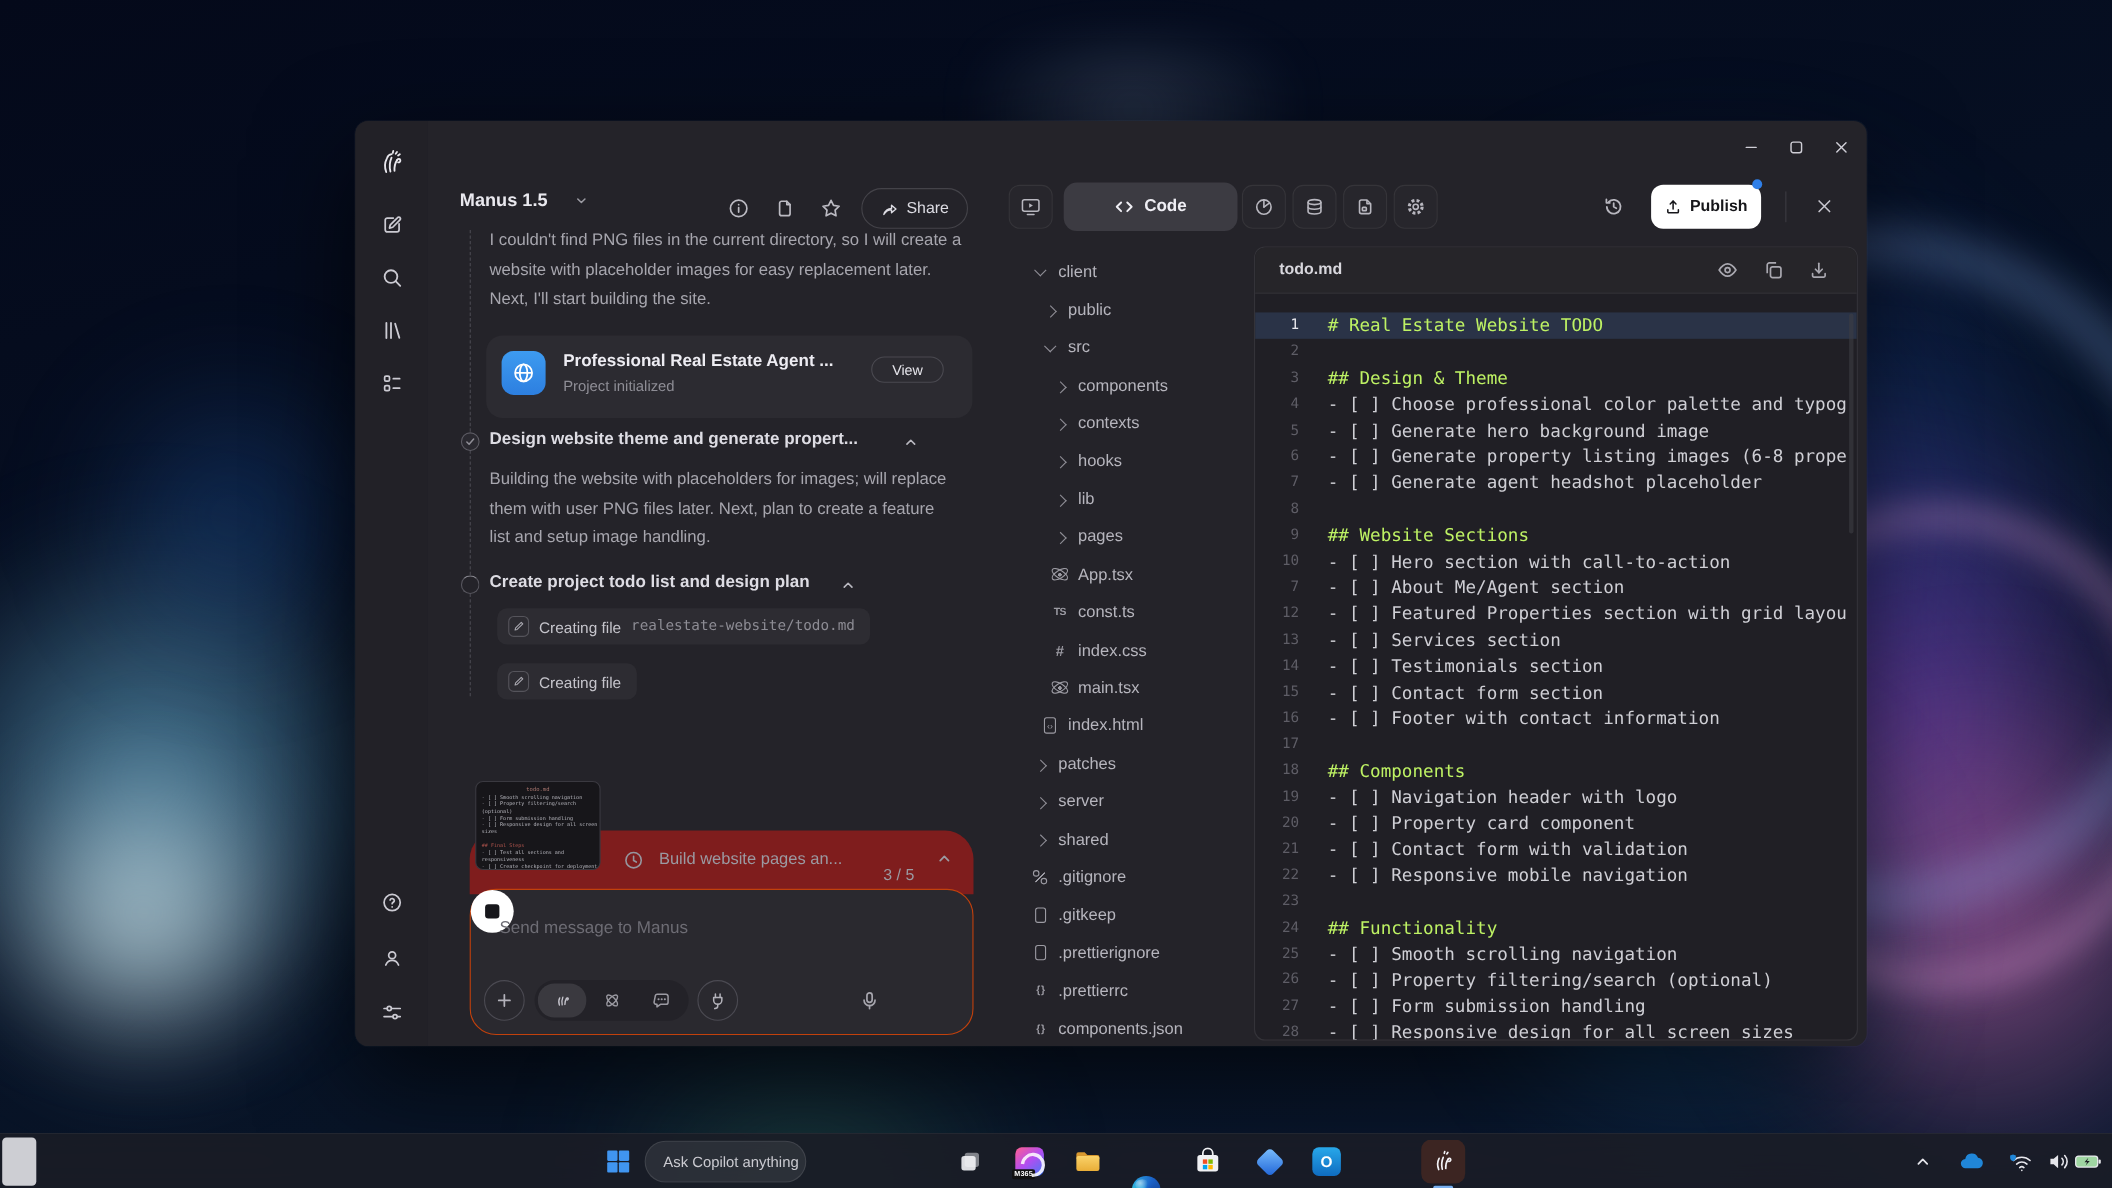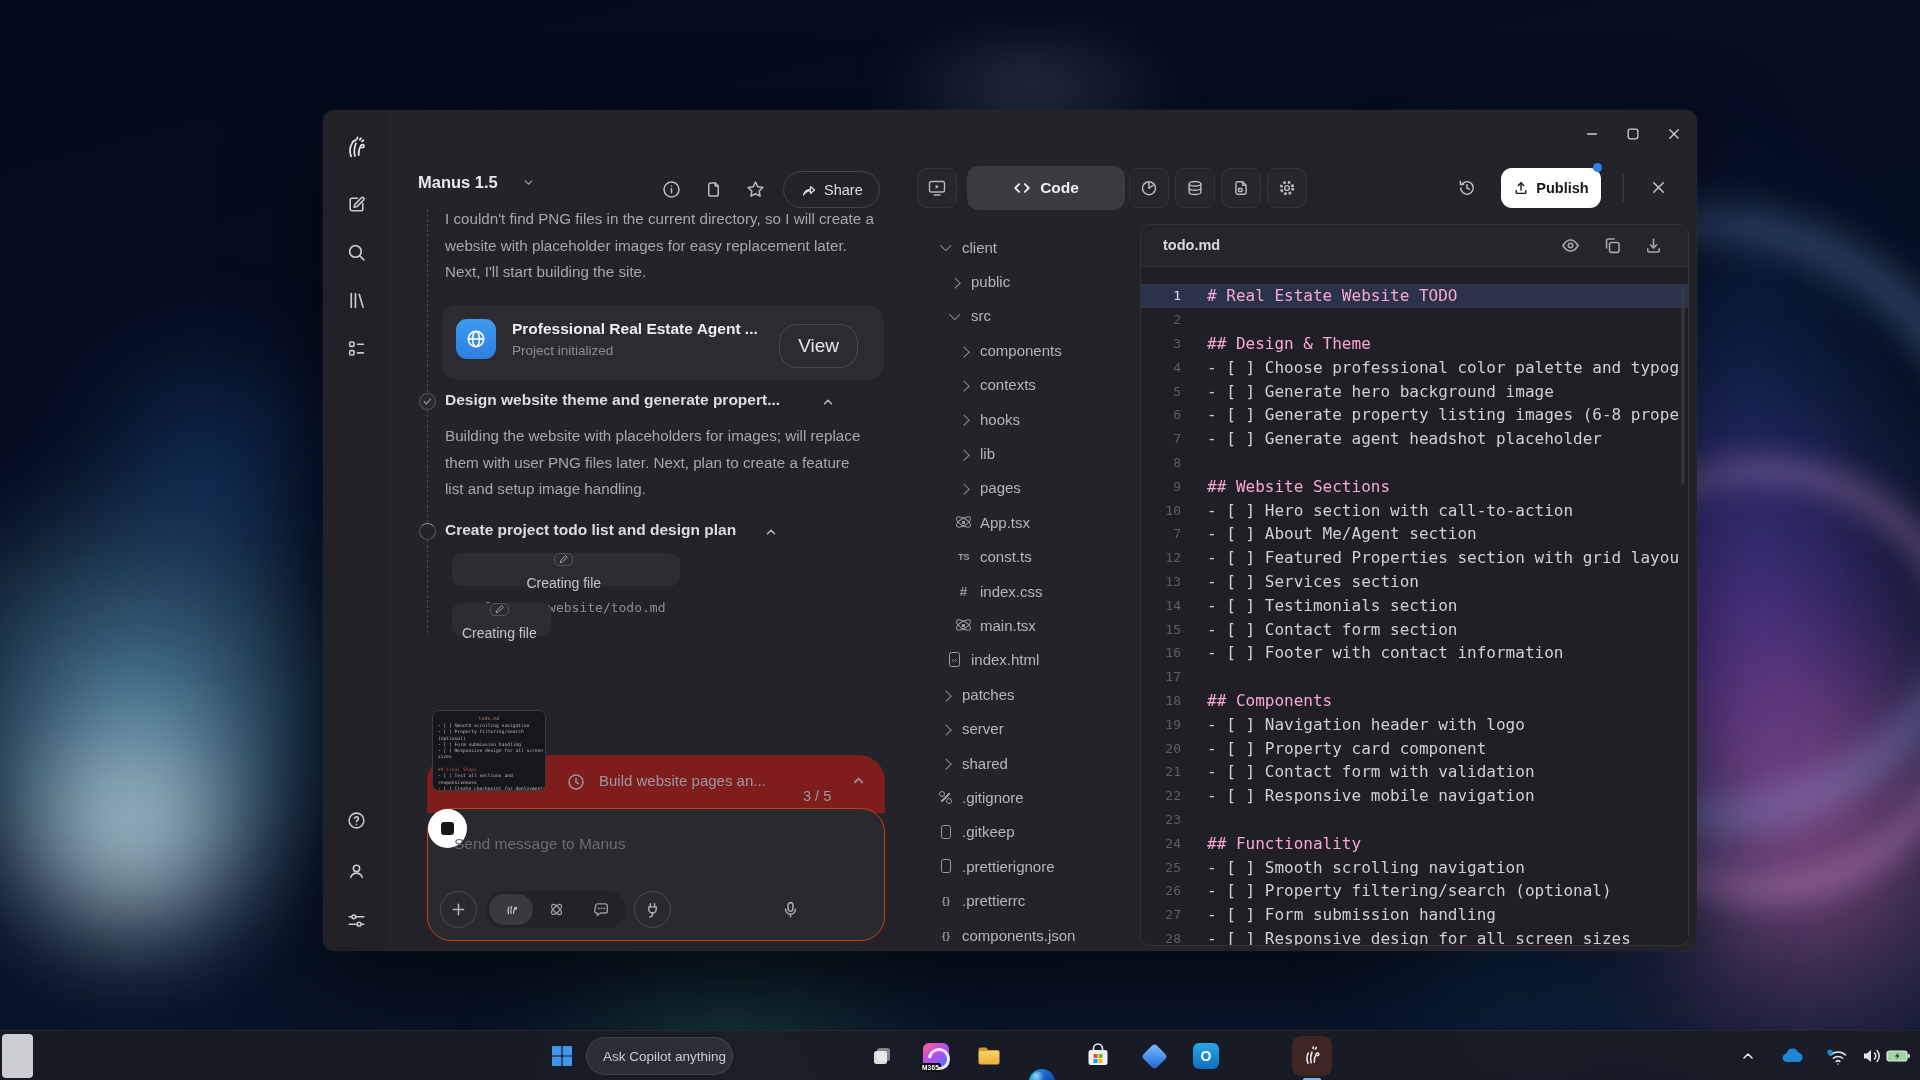--- a/index.html
+++ b/index.html
@@ -49,33 +49,33 @@
     border:1px solid #444349; border-radius:19px; color:#dcdbe2; font-size:14.5px; background:transparent; }
 
   
   .timeline { position:absolute; left:104px; top:99px; height:424px; border-left:1px dashed #4b4a52; }
   .msg { position:absolute; left:122px; top:96px; width:438px; font-size:15.2px; line-height:26.6px; color:#a7a6ae; }
   .card { position:absolute; left:119px; top:195px; width:442px; height:75px; background:#2c2b31; border-radius:15px; }
   .card-ic { position:absolute; left:14px; top:14px; width:40px; height:40px; border-radius:11px;
     background:linear-gradient(180deg,#3d9bf0,#2d7fe0); display:flex; align-items:center; justify-content:center; color:#fff; }
   .card-title { position:absolute; left:70px; top:15px; font-size:15.5px; font-weight:700; color:#edecf2; white-space:nowrap; }
   .card-sub { position:absolute; left:70px; top:38px; font-size:13.5px; color:#8e8d95; }
-  .view-btn { position:absolute; right:26px; top:19px; height:44px; padding:0 18px; display:flex; align-items:center;
-    border:1px solid #4a4950; border-radius:18px; font-size:19px; color:#e6e5eb; }
+  .view-btn { position:absolute; right:26px; top:19px; height:24px; padding:0 18px; display:flex; align-items:center;
+    border:1px solid #4a4950; border-radius:18px; font-size:13px; color:#e6e5eb; }
   .tkcheck { position:absolute; left:96px; top:283px; width:17px; height:17px; border-radius:50%;
     border:1.4px solid #5c5b63; color:#8f8e96; display:flex; align-items:center; justify-content:center; background:#2a2930; }
   .tkcircle { position:absolute; left:96px; top:413px; width:17px; height:17px; border-radius:50%; border:1.6px solid #57565e; border-top-color:#8b8a92; background:#242329; }
   .tktitle { position:absolute; font-size:15.5px; font-weight:700; color:#dddce3; white-space:nowrap; }
   .tt1 { left:122px; top:281px; max-width:372px; overflow:hidden; }
   .tt2 { left:122px; top:411px; }
   .tchev { position:absolute; color:#b9b8c0; }
   .tc1 { left:498px; top:285px; } .tc2 { left:441px; top:415px; }
   .tbody { position:absolute; left:122px; top:313px; width:416px; font-size:15.2px; line-height:26.6px; color:#a7a6ae; }
   .pill { position:absolute; height:33px; display:inline-flex; align-items:center; gap:9px; padding:0 14px 0 10px;
-    background:#2d2c32; border-radius:9px; font-size:14px; color:#c5c4cb; white-space:nowrap;flex-direction:column; }
+    background:#2d2c32; border-radius:9px; font-size:14px; color:#c5c4cb; white-space:nowrap; }
   .pill .pic { width:19px; height:19px; border:1px solid #55545b; border-radius:5px; display:flex; align-items:center; justify-content:center; color:#a9a8b0; }
   .pill .ppath { font-family:"DejaVu Sans Mono", monospace; font-size:13px; color:#8d8c94; }
   .pill1 { left:129px; top:443px; } .pill2 { left:129px; top:493px; }
 
   
   .thumb { position:absolute; left:109px; top:600px; width:114px; height:81px; background:#17161a;
     border:1px solid #3a3940; border-radius:7px; z-index:5; overflow:hidden; padding:4px 5px; }
   .thumb-title { text-align:center; font-size:5px; color:#a8766f; font-family:"DejaVu Sans Mono", monospace; margin-bottom:2px; }
   .tl { font-size:4.6px; line-height:6.3px; color:#b9b9c0; font-family:"DejaVu Sans Mono", monospace; white-space:nowrap; min-height:6.3px; }
   .tl.r { color:#b4564e; }
@@ -142,21 +142,21 @@
   .ed-head { height:42px; background:#262529; border-bottom:1px solid #323137; position:relative; }
   .ed-name { position:absolute; left:22px; top:12px; font-size:14.5px; font-weight:700; color:#d8d7dd; }
   .eic { position:absolute; top:11px; width:20px; height:20px; color:#a9a8b0; }
   .eic-eye{left:420px;} .eic-copy{left:462px;} .eic-dl{left:503px;}
   .code { padding-top:17px; }
   .cl { height:23.8px; display:flex; align-items:center; overflow:hidden; }
   .cl.hl { background:#2a3347; }
   .ln { width:40px; text-align:right; font-family:"DejaVu Sans Mono", monospace; font-size:13px; color:#5e5d66; flex:0 0 40px; }
   .cl.hl .ln { color:#e7e7ed; }
   .ct { margin-left:26px; font-family:"DejaVu Sans Mono", monospace; font-size:16px; color:#cfcfd5; white-space:pre; }
-  .ct.h { color:#f9a8d4; }
+  .ct.h { color:#bef264; }
   .sbar { position:absolute; right:3px; top:60px; width:4px; height:200px; background:#3e3d45; border-radius:2px; opacity:.6; }
 
   
   .taskbar { position:absolute; left:0; bottom:0; width:1920px; height:50px;
     background:rgba(26,29,37,.88); backdrop-filter:blur(18px); border-top:1px solid rgba(255,255,255,.05); }
   .tb { position:absolute; top:12px; width:26px; height:26px; display:flex; align-items:center; justify-content:center; }
   .corner-widget { position:absolute; left:2px; top:3px; width:31px; height:44px; background:#cdced3; border-radius:4px; }
   .search-pill { position:absolute; left:586px; top:6px; width:147px; height:38px; border-radius:19px;
     background:rgba(255,255,255,.08); border:1px solid rgba(255,255,255,.10); display:flex; align-items:center;
     padding:0 12px 0 16px; gap:8px; }

